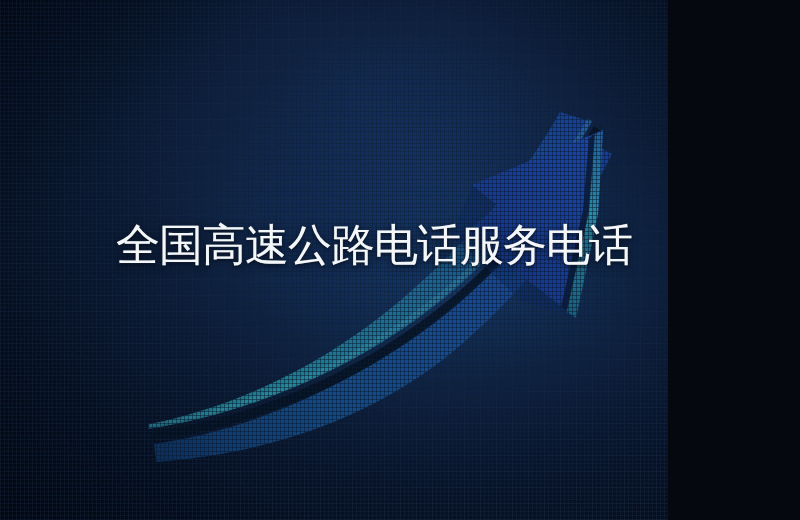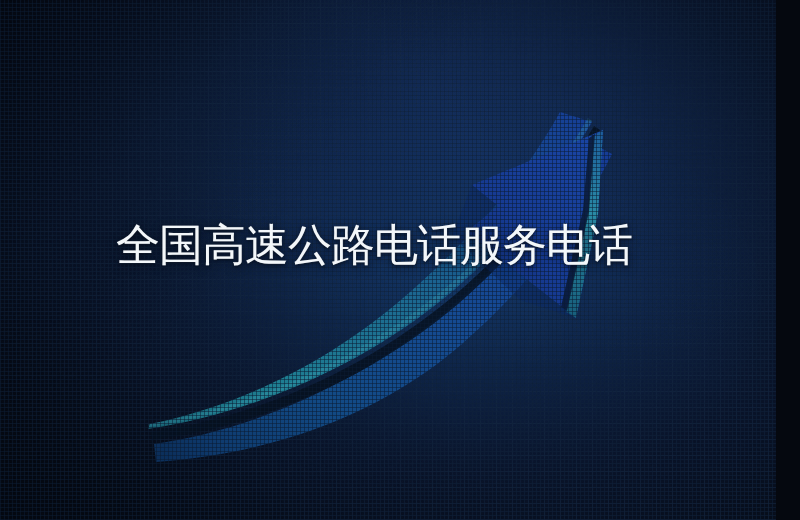--- a/index.html
+++ b/index.html
@@ -6,21 +6,21 @@
     margin: 0;
     padding: 0;
     background: #05080f;
   }
   body {
     font-family: "Liberation Sans", "DejaVu Sans", sans-serif;
   }
 
   .stage {
     position: relative;
-    width: 776px;
+    width: 668px;
     height: 520px;
     overflow: hidden;
     background: #4d7c0f;
   }
 
   
   .bg-base {
     position: absolute;
     inset: 0;
     background: #081027;

